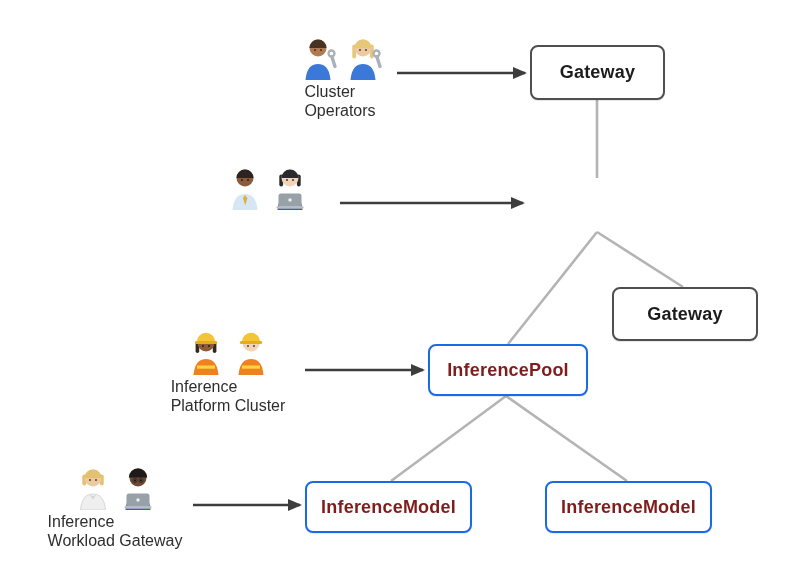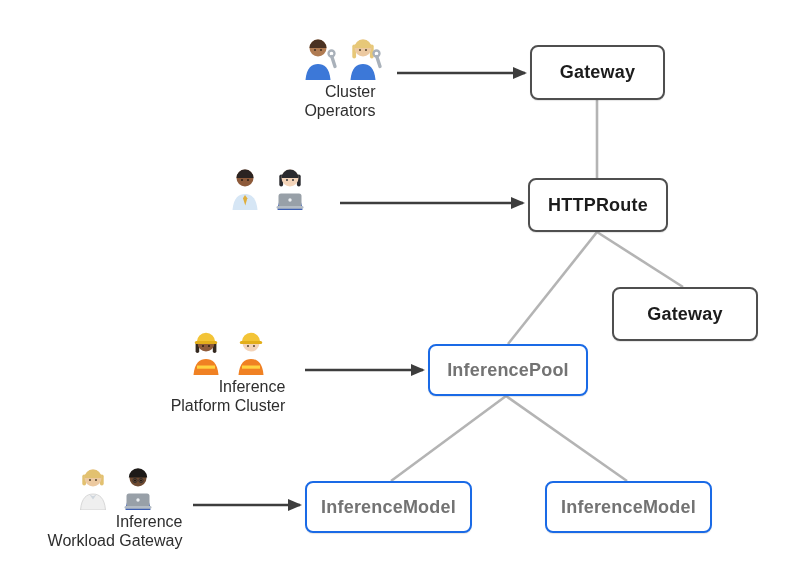--- a/index.html
+++ b/index.html
@@ -8,33 +8,33 @@
     font-family:"Liberation Sans","DejaVu Sans",sans-serif;overflow:hidden;
   }
   .lines{position:absolute;left:0;top:0;z-index:1;}
   .node{
     position:absolute;z-index:2;box-sizing:border-box;background:#ffffff;
     border-radius:8px;display:flex;align-items:center;justify-content:center;
     font-weight:bold;font-size:18px;letter-spacing:.2px;
     box-shadow:0 1px 1px rgba(0,0,0,.10);
   }
   .node.dark{border:2px solid #4f4f4f;color:#1c1c1c;}
-  .node.blue{border:2px solid #1a6ae6;color:#737373;}
+  .node.blue{border:2px solid #1a6ae6;color:#7f1d1d;}
   #node-gateway{left:530px;top:45px;width:135px;height:55px;}
   #node-httproute{left:528px;top:178px;width:140px;height:54px;}
   #node-service{left:612px;top:287px;width:146px;height:54px;}
   #node-inferencepool{left:428px;top:344px;width:160px;height:52px;}
   #node-inferencemodel-left{left:305px;top:481px;width:167px;height:52px;}
   #node-inferencemodel-right{left:545px;top:481px;width:167px;height:52px;}
   .actor{
     position:absolute;z-index:2;display:flex;flex-direction:column;align-items:center;
   }
   .actor .icons{display:flex;gap:5px;height:46px;}
   .actor .label{
-    margin-top:2px;font-size:16px;line-height:19px;color:#2e2e2e;text-align:right;
+    margin-top:2px;font-size:16px;line-height:19px;color:#2e2e2e;text-align:left;
   }
   #actor-cluster-operators{left:270px;top:34px;width:140px;}
   #actor-application-developers{left:197px;top:164px;width:140px;}
   #actor-inference-platform-owners{left:153px;top:329px;width:150px;}
   #actor-inference-workload-owners{left:30px;top:464px;width:170px;}
 </style>
 </head>
 <body>
 
 <div class="canvas">
@@ -53,23 +53,20 @@
     <line x1="506" y1="396" x2="627" y2="481" stroke="#b4b4b4" stroke-width="2.6"></line>
 
     <line x1="397" y1="73" x2="525" y2="73" stroke="#3d3d3d" stroke-width="2.4" marker-end="url(#arrowhead)"></line>
     <line x1="340" y1="203" x2="523" y2="203" stroke="#3d3d3d" stroke-width="2.4" marker-end="url(#arrowhead)"></line>
     <line x1="305" y1="370" x2="423" y2="370" stroke="#3d3d3d" stroke-width="2.4" marker-end="url(#arrowhead)"></line>
     <line x1="193" y1="505" x2="300" y2="505" stroke="#3d3d3d" stroke-width="2.4" marker-end="url(#arrowhead)"></line>
   </svg>
 
   <div class="node dark" id="node-gateway">
     <span>Gateway</span>
-  </div>
-  <div class="node dark" id="node-httproute">
-    <span>HTTPRoute</span>
   </div>
   <div class="node dark" id="node-service">
     <span>Gateway</span>
   </div>
   <div class="node blue" id="node-inferencepool">
     <span>InferencePool</span>
   </div>
   <div class="node blue" id="node-inferencemodel-left">
     <span>InferenceModel</span>
   </div>

